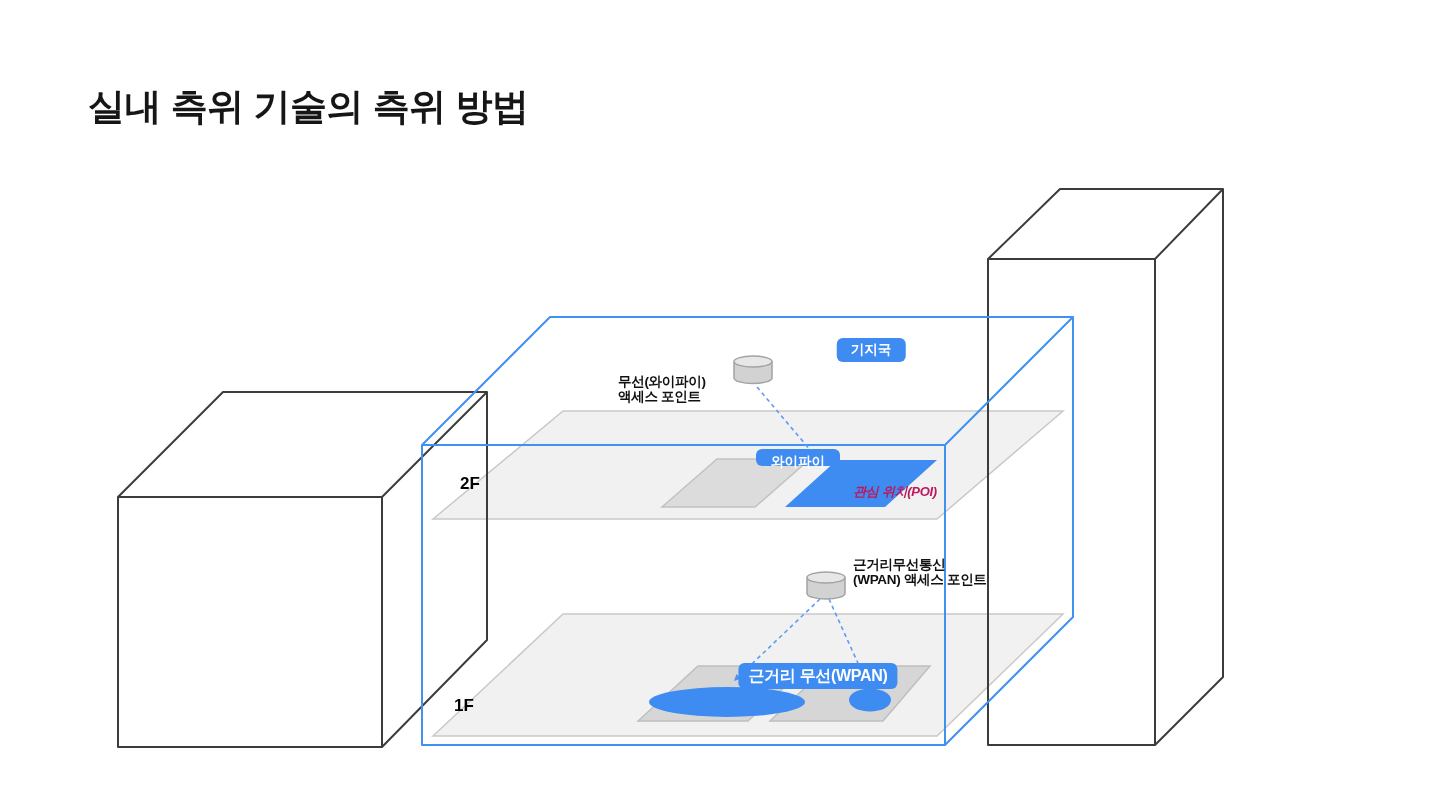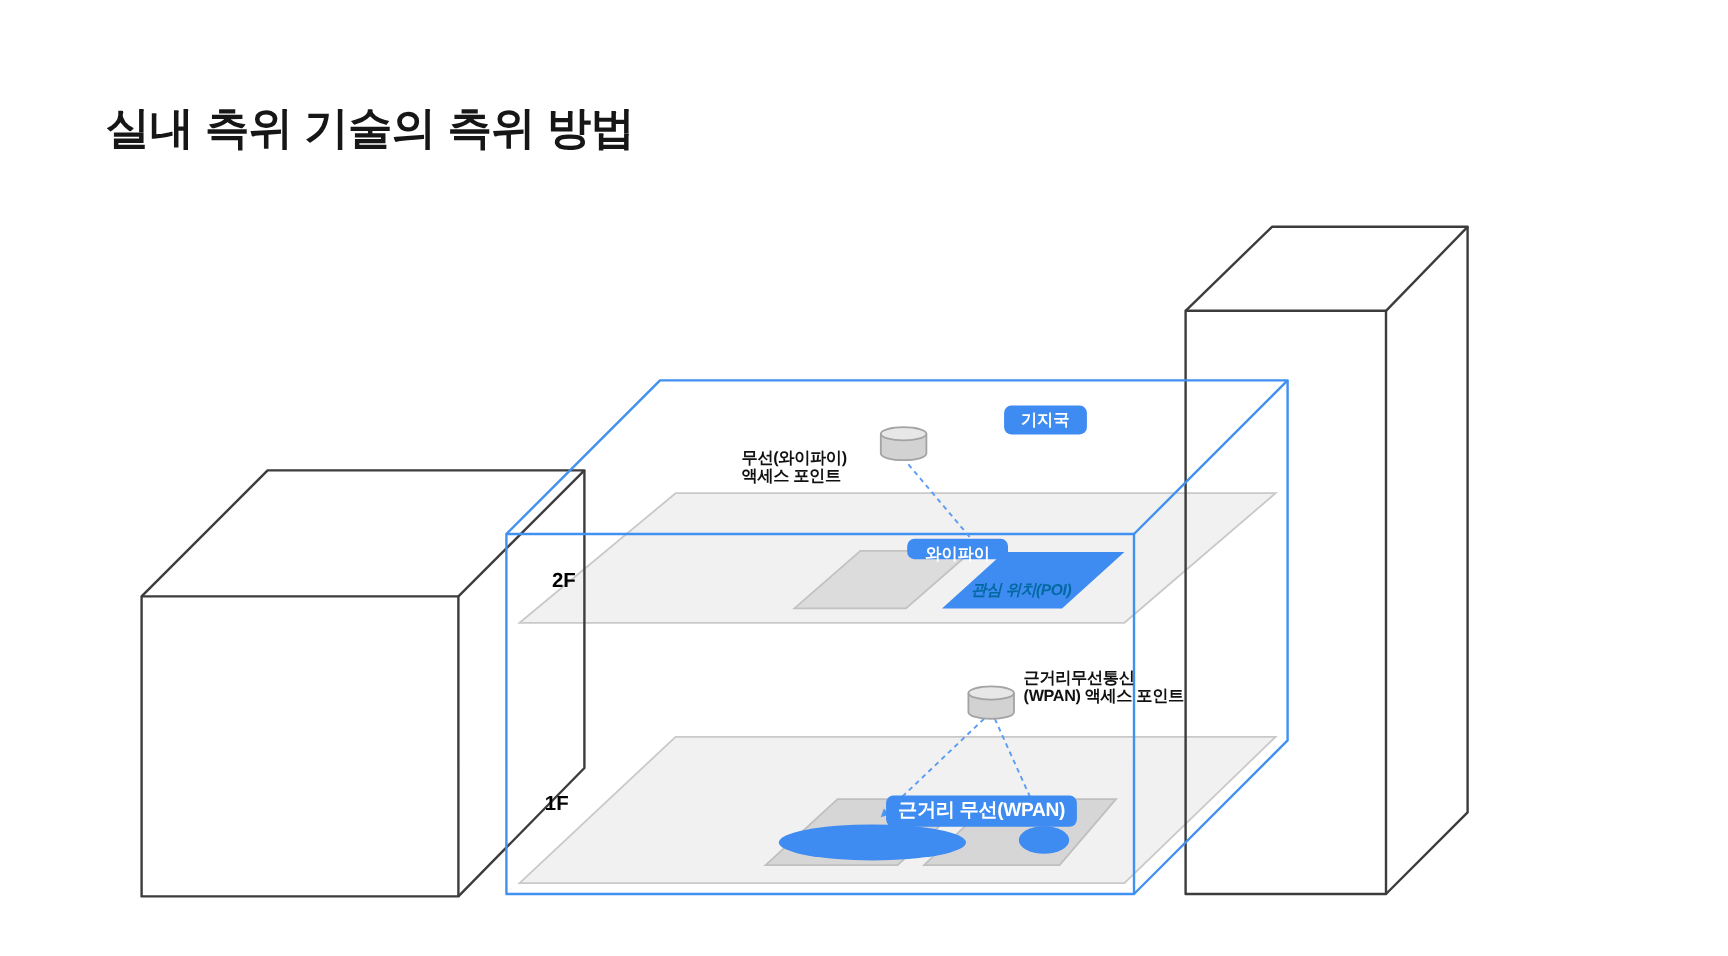--- a/index.html
+++ b/index.html
@@ -79,30 +79,30 @@
   }
   .ap-label-wifi { left: 618px; top: 356px; margin-top: 18px; }
   .ap-label-wpan { left: 853px; top: 557px; }
   .floor-label {
     position: absolute;
     font-size: 17px;
     font-weight: 700;
     color: #000000;
   }
   .floor-label-2f { left: 460px; top: 474px; }
-  .floor-label-1f { left: 454px; top: 660px; }
+  .floor-label-1f { left: 454px; top: 696px; }
   .poi-label {
     position: absolute;
-    left: 851px;
+    left: 895px;
     top: 483px;
     transform: translateX(-50%);
     font-size: 13px;
     font-weight: 700;
     font-style: italic;
-    color: #0369a1;
+    color: #be185d;
     white-space: nowrap;
     letter-spacing: -0.3px;
   }
 </style>
 </head>
 <body>
 
 <div class="canvas">
 
   <div class="page-title">실내 측위 기술의 측위 방법</div>

